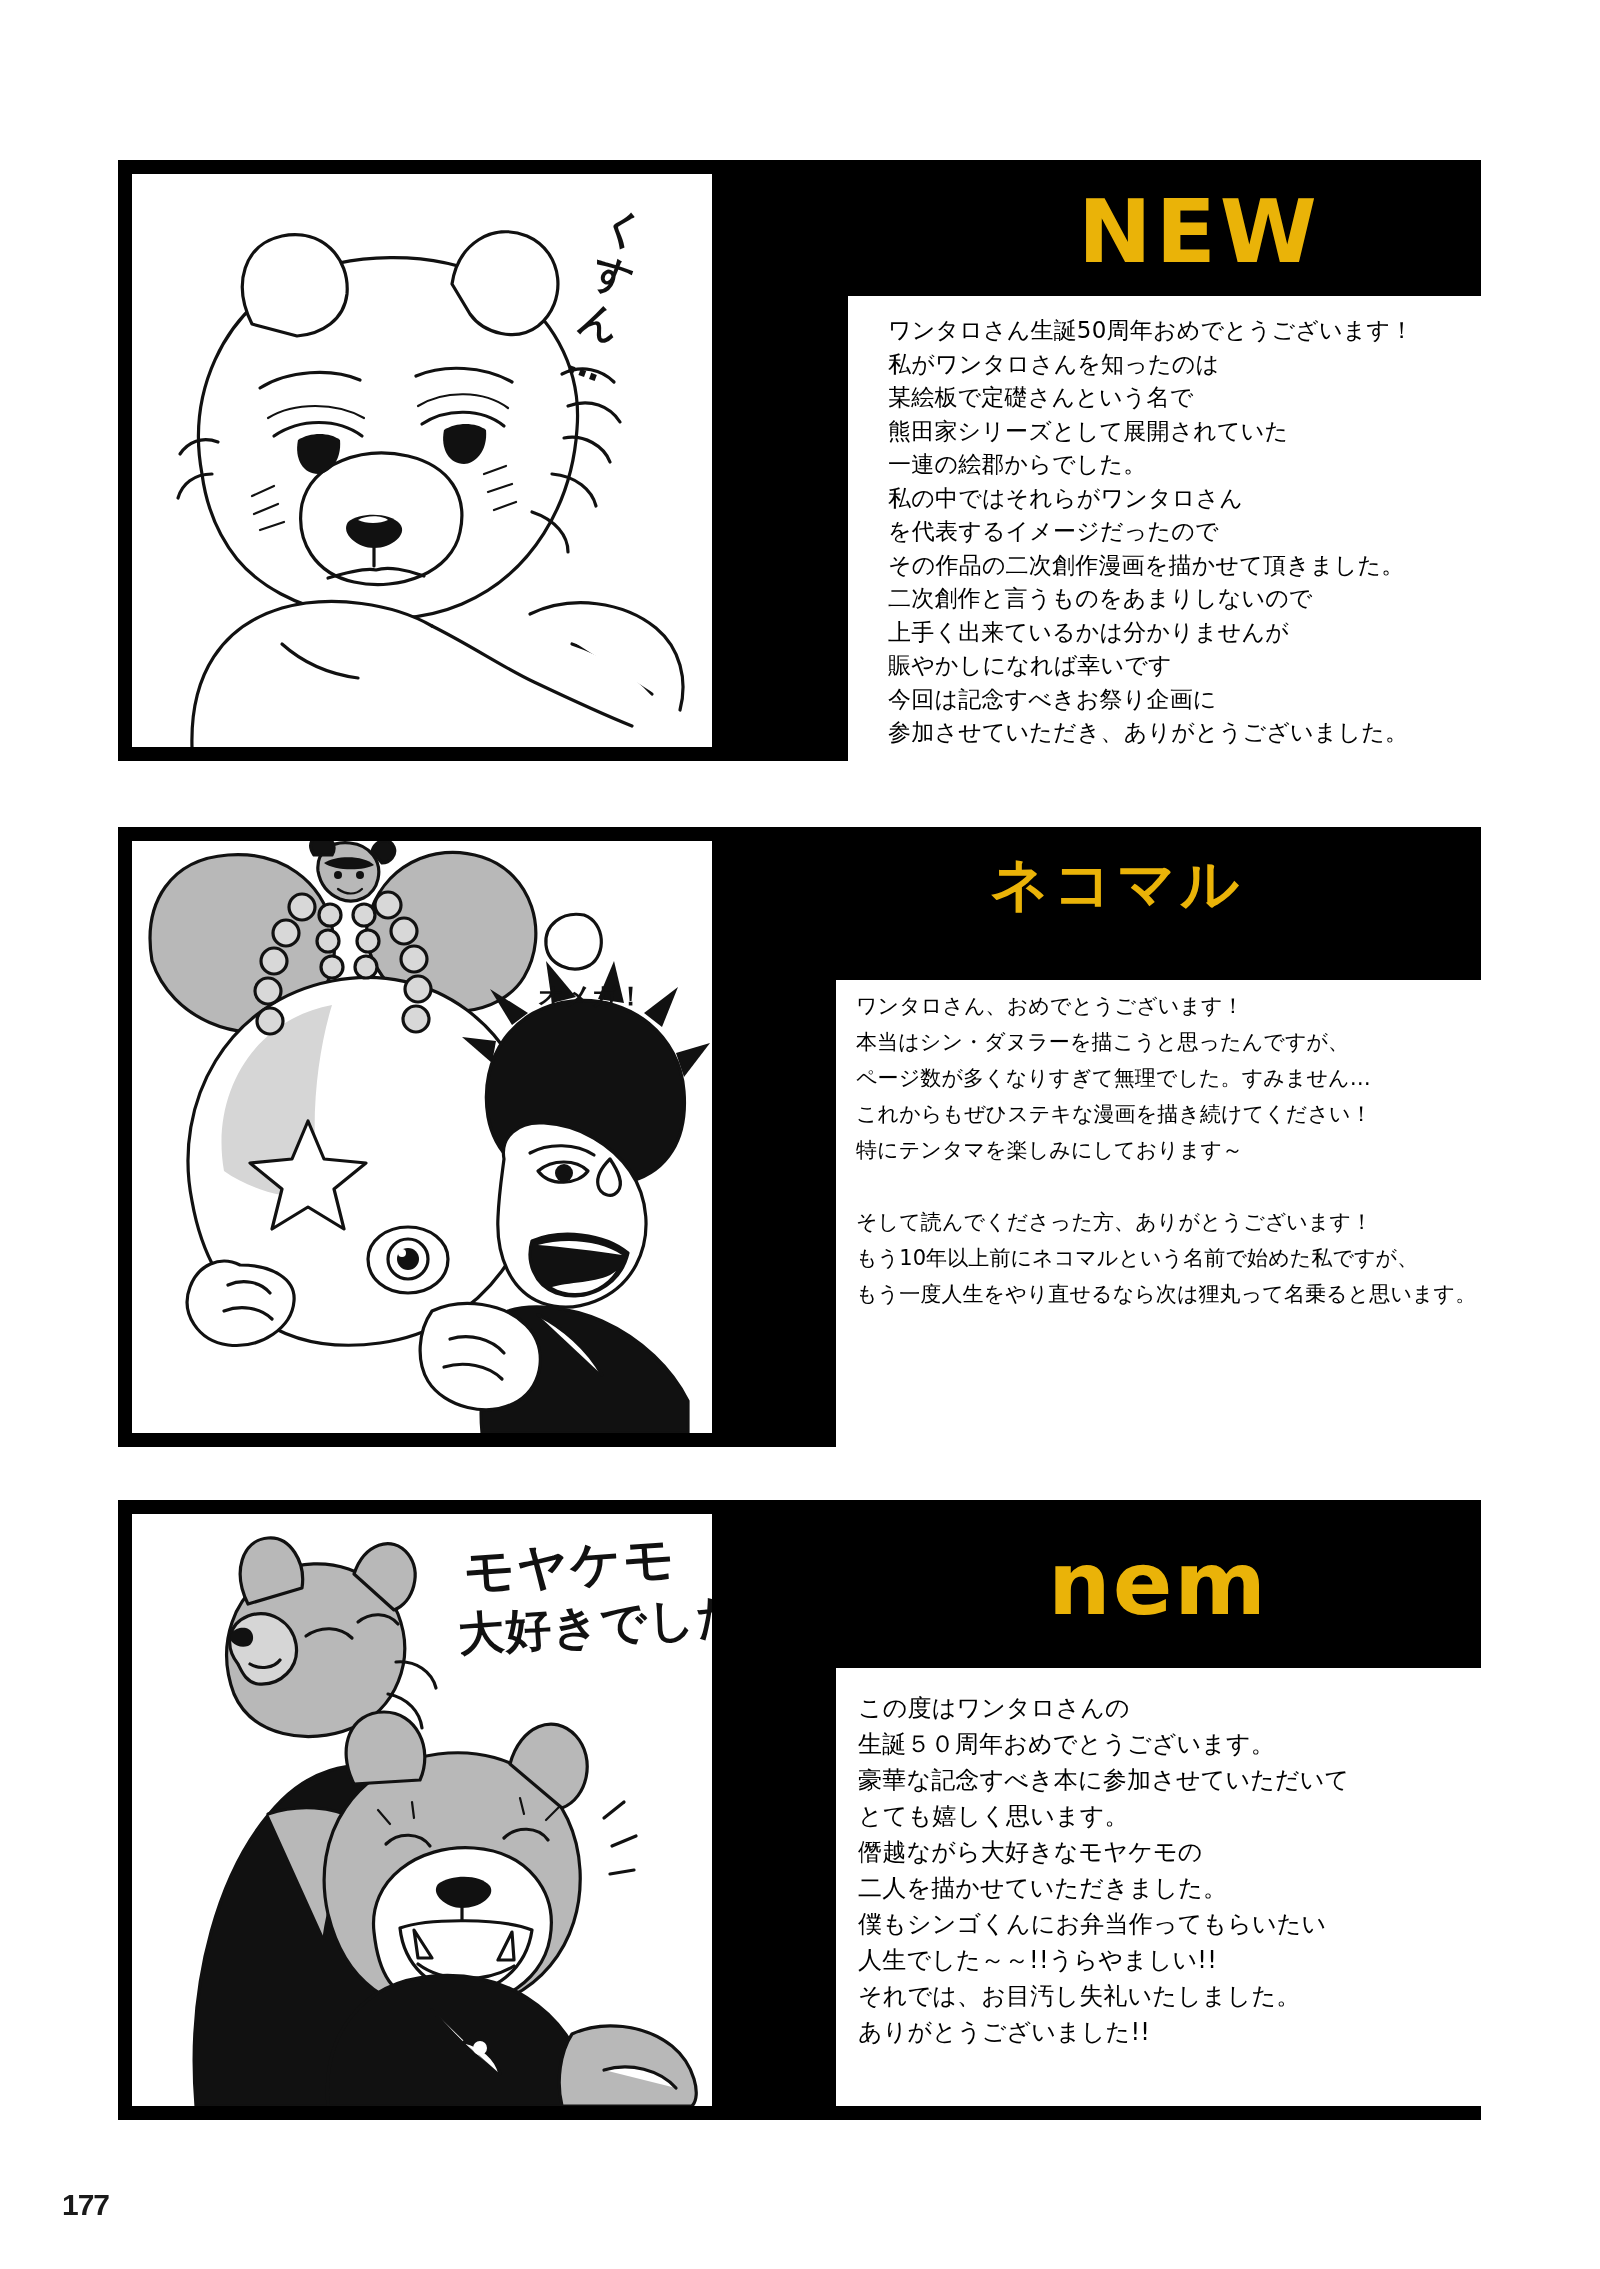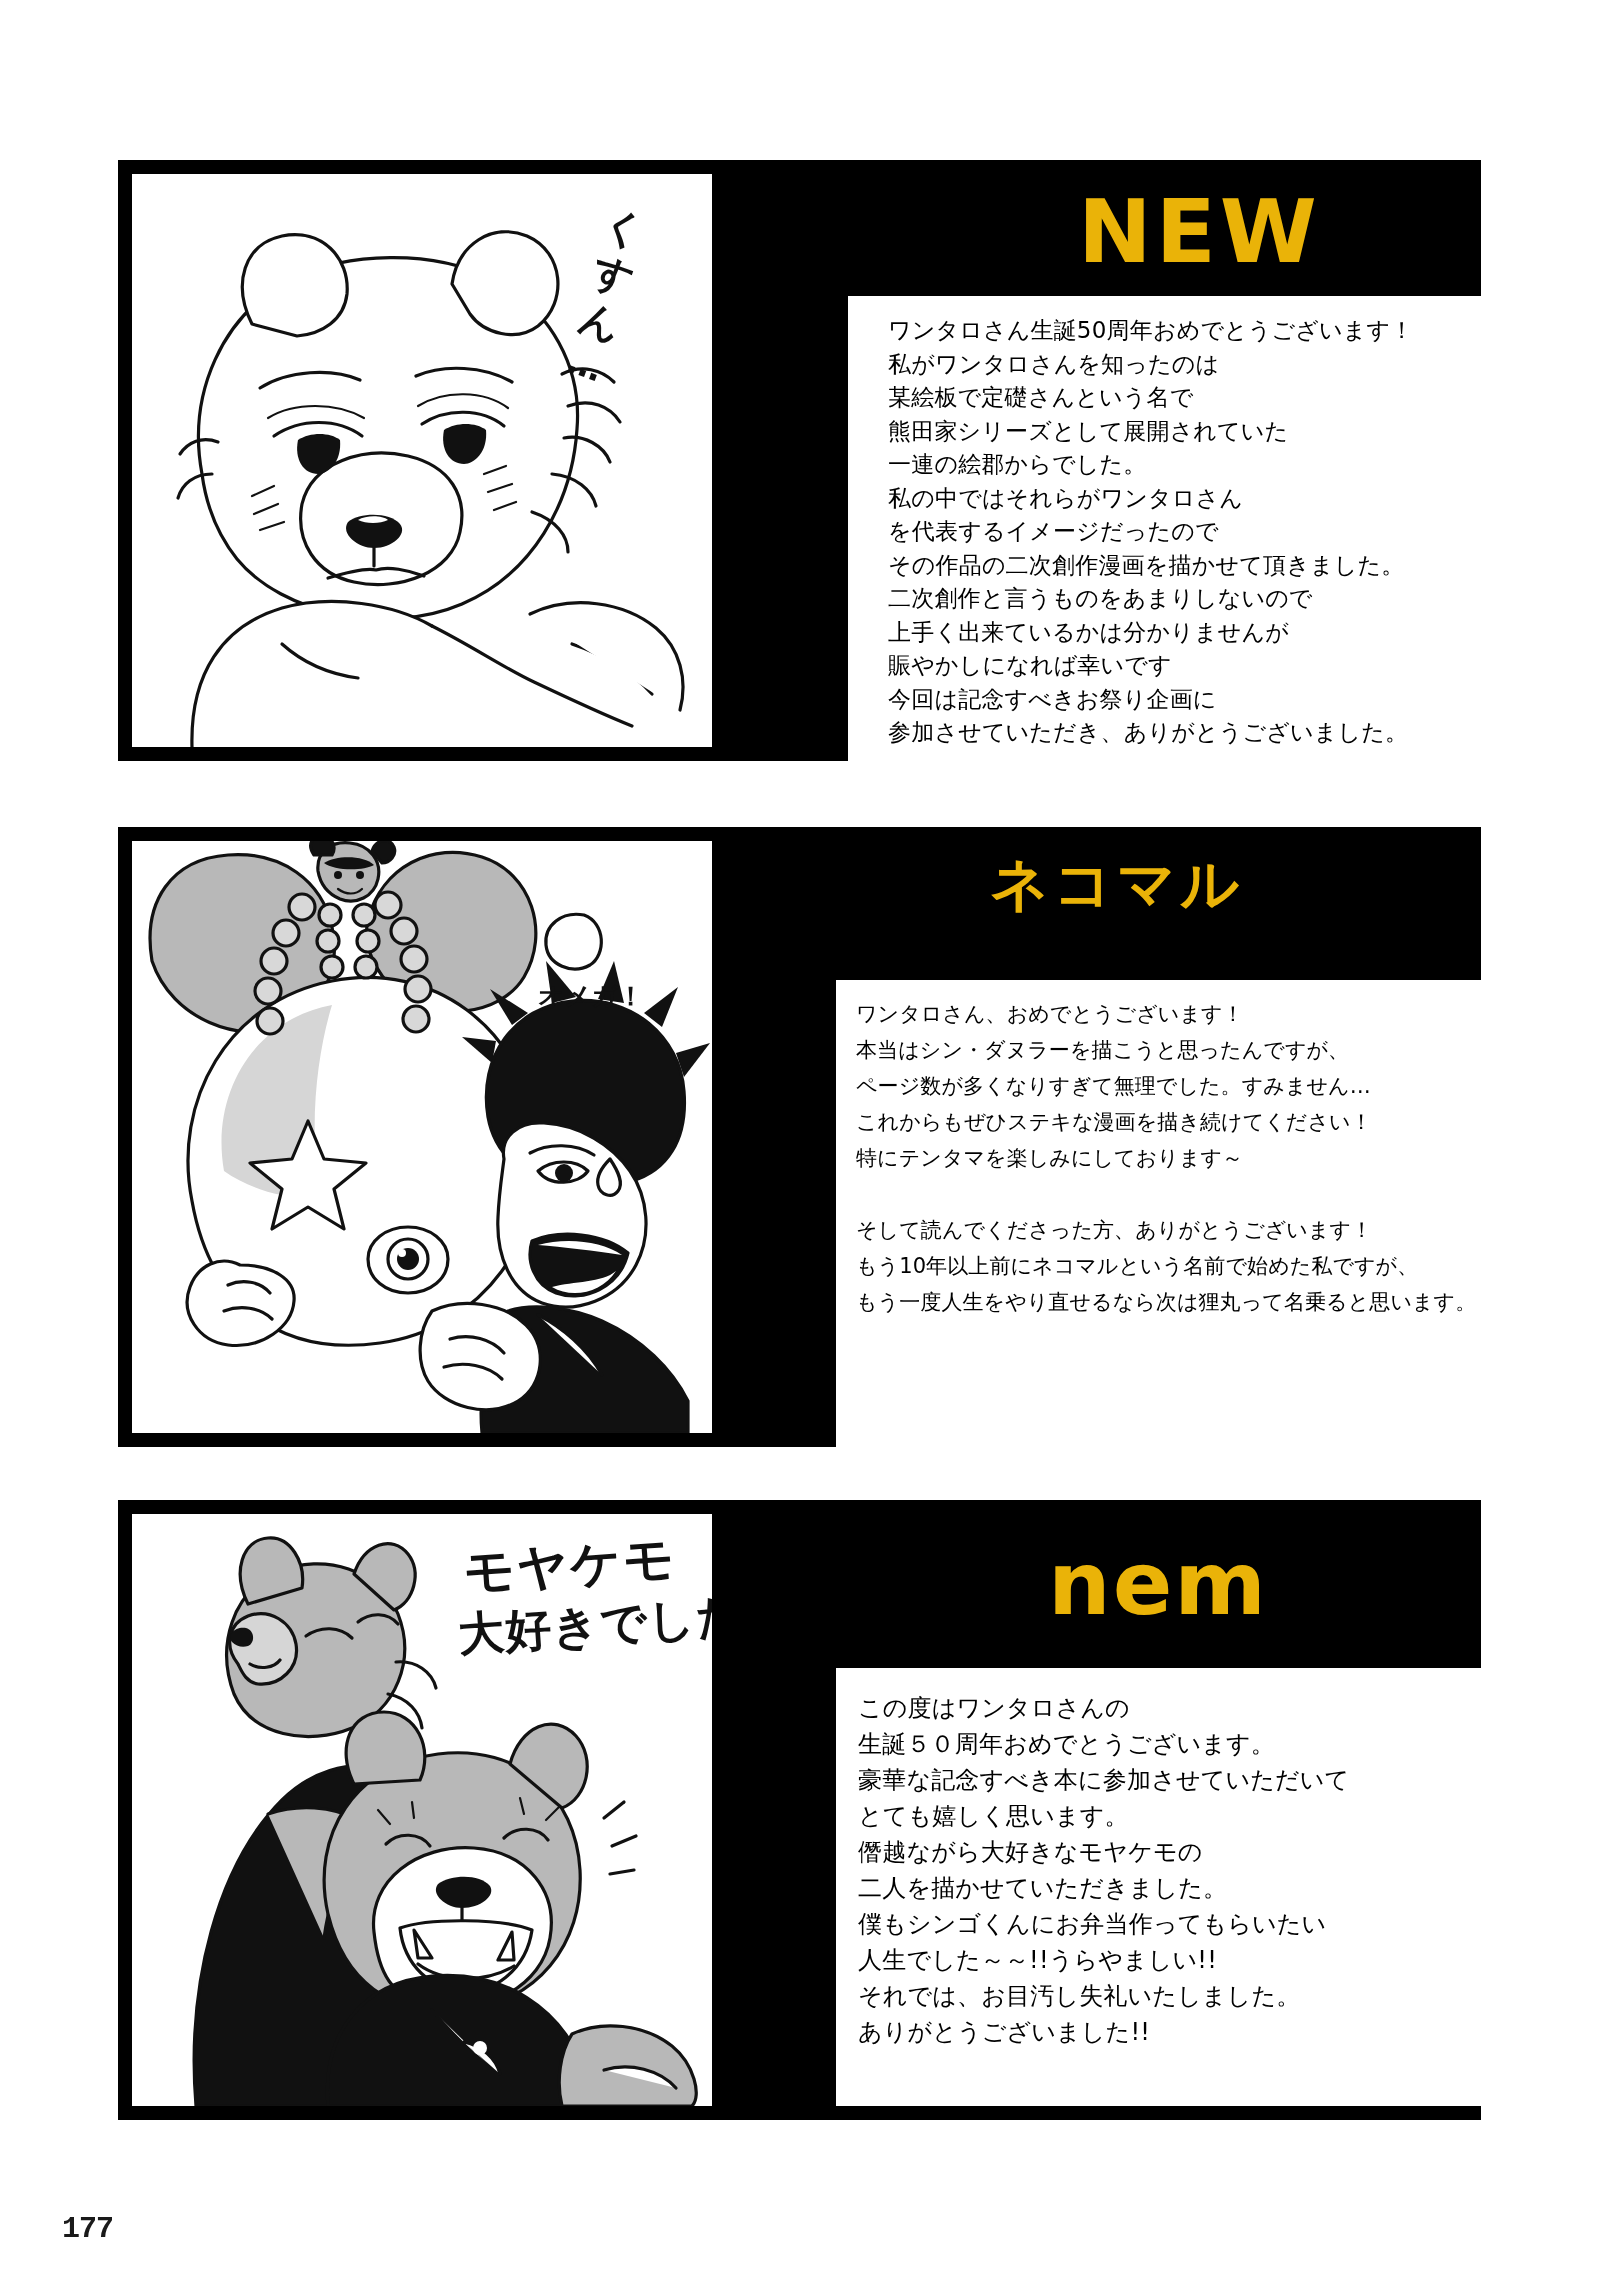--- a/index.html
+++ b/index.html
@@ -86,21 +86,21 @@
     padding: 18px 20px 0 40px;
   }
   #note-1 p {
     font-size: 23px;
     line-height: 33.5px;
     letter-spacing: 0.2px;
   }
 
   #note-2 {
     left: 718px; top: 153px; width: 732px; height: 580px;
-    padding: 16px 18px 0 20px;
+    padding: 8px 18px 0 20px;
   }
   #note-2 p {
     font-size: 21px;
     line-height: 36px;
     letter-spacing: 0.1px;
   }
 
   #note-3 {
     left: 718px; top: 168px; width: 732px; height: 438px;
     padding: 22px 18px 0 22px;
@@ -112,23 +112,22 @@
   }
 
   
   #page-number {
     position: absolute;
     left: 62px;
     top: 2188px;
     font-size: 30px;
     font-weight: bold;
     color: #1a1a1a;
-    font-family: Liberation Mono, monospace;
+    font-family: Liberation Sans, sans-serif;
     letter-spacing: -1px;
-    margin-top: 24px;
   }
 
   
   .ink { fill: none; stroke: #111; stroke-width: 3.2; stroke-linecap: round; stroke-linejoin: round; }
   .ink-thin { fill: none; stroke: #111; stroke-width: 2.2; stroke-linecap: round; stroke-linejoin: round; }
   .fill-black { fill: #111; }
   .fill-grey { fill: #b8b8b8; }
   .fill-grey2 { fill: #d6d6d6; }
   .fill-white { fill: #ffffff; }
   .sfx { font-family: "DejaVu Sans", sans-serif; font-weight: bold; fill: #111; }

